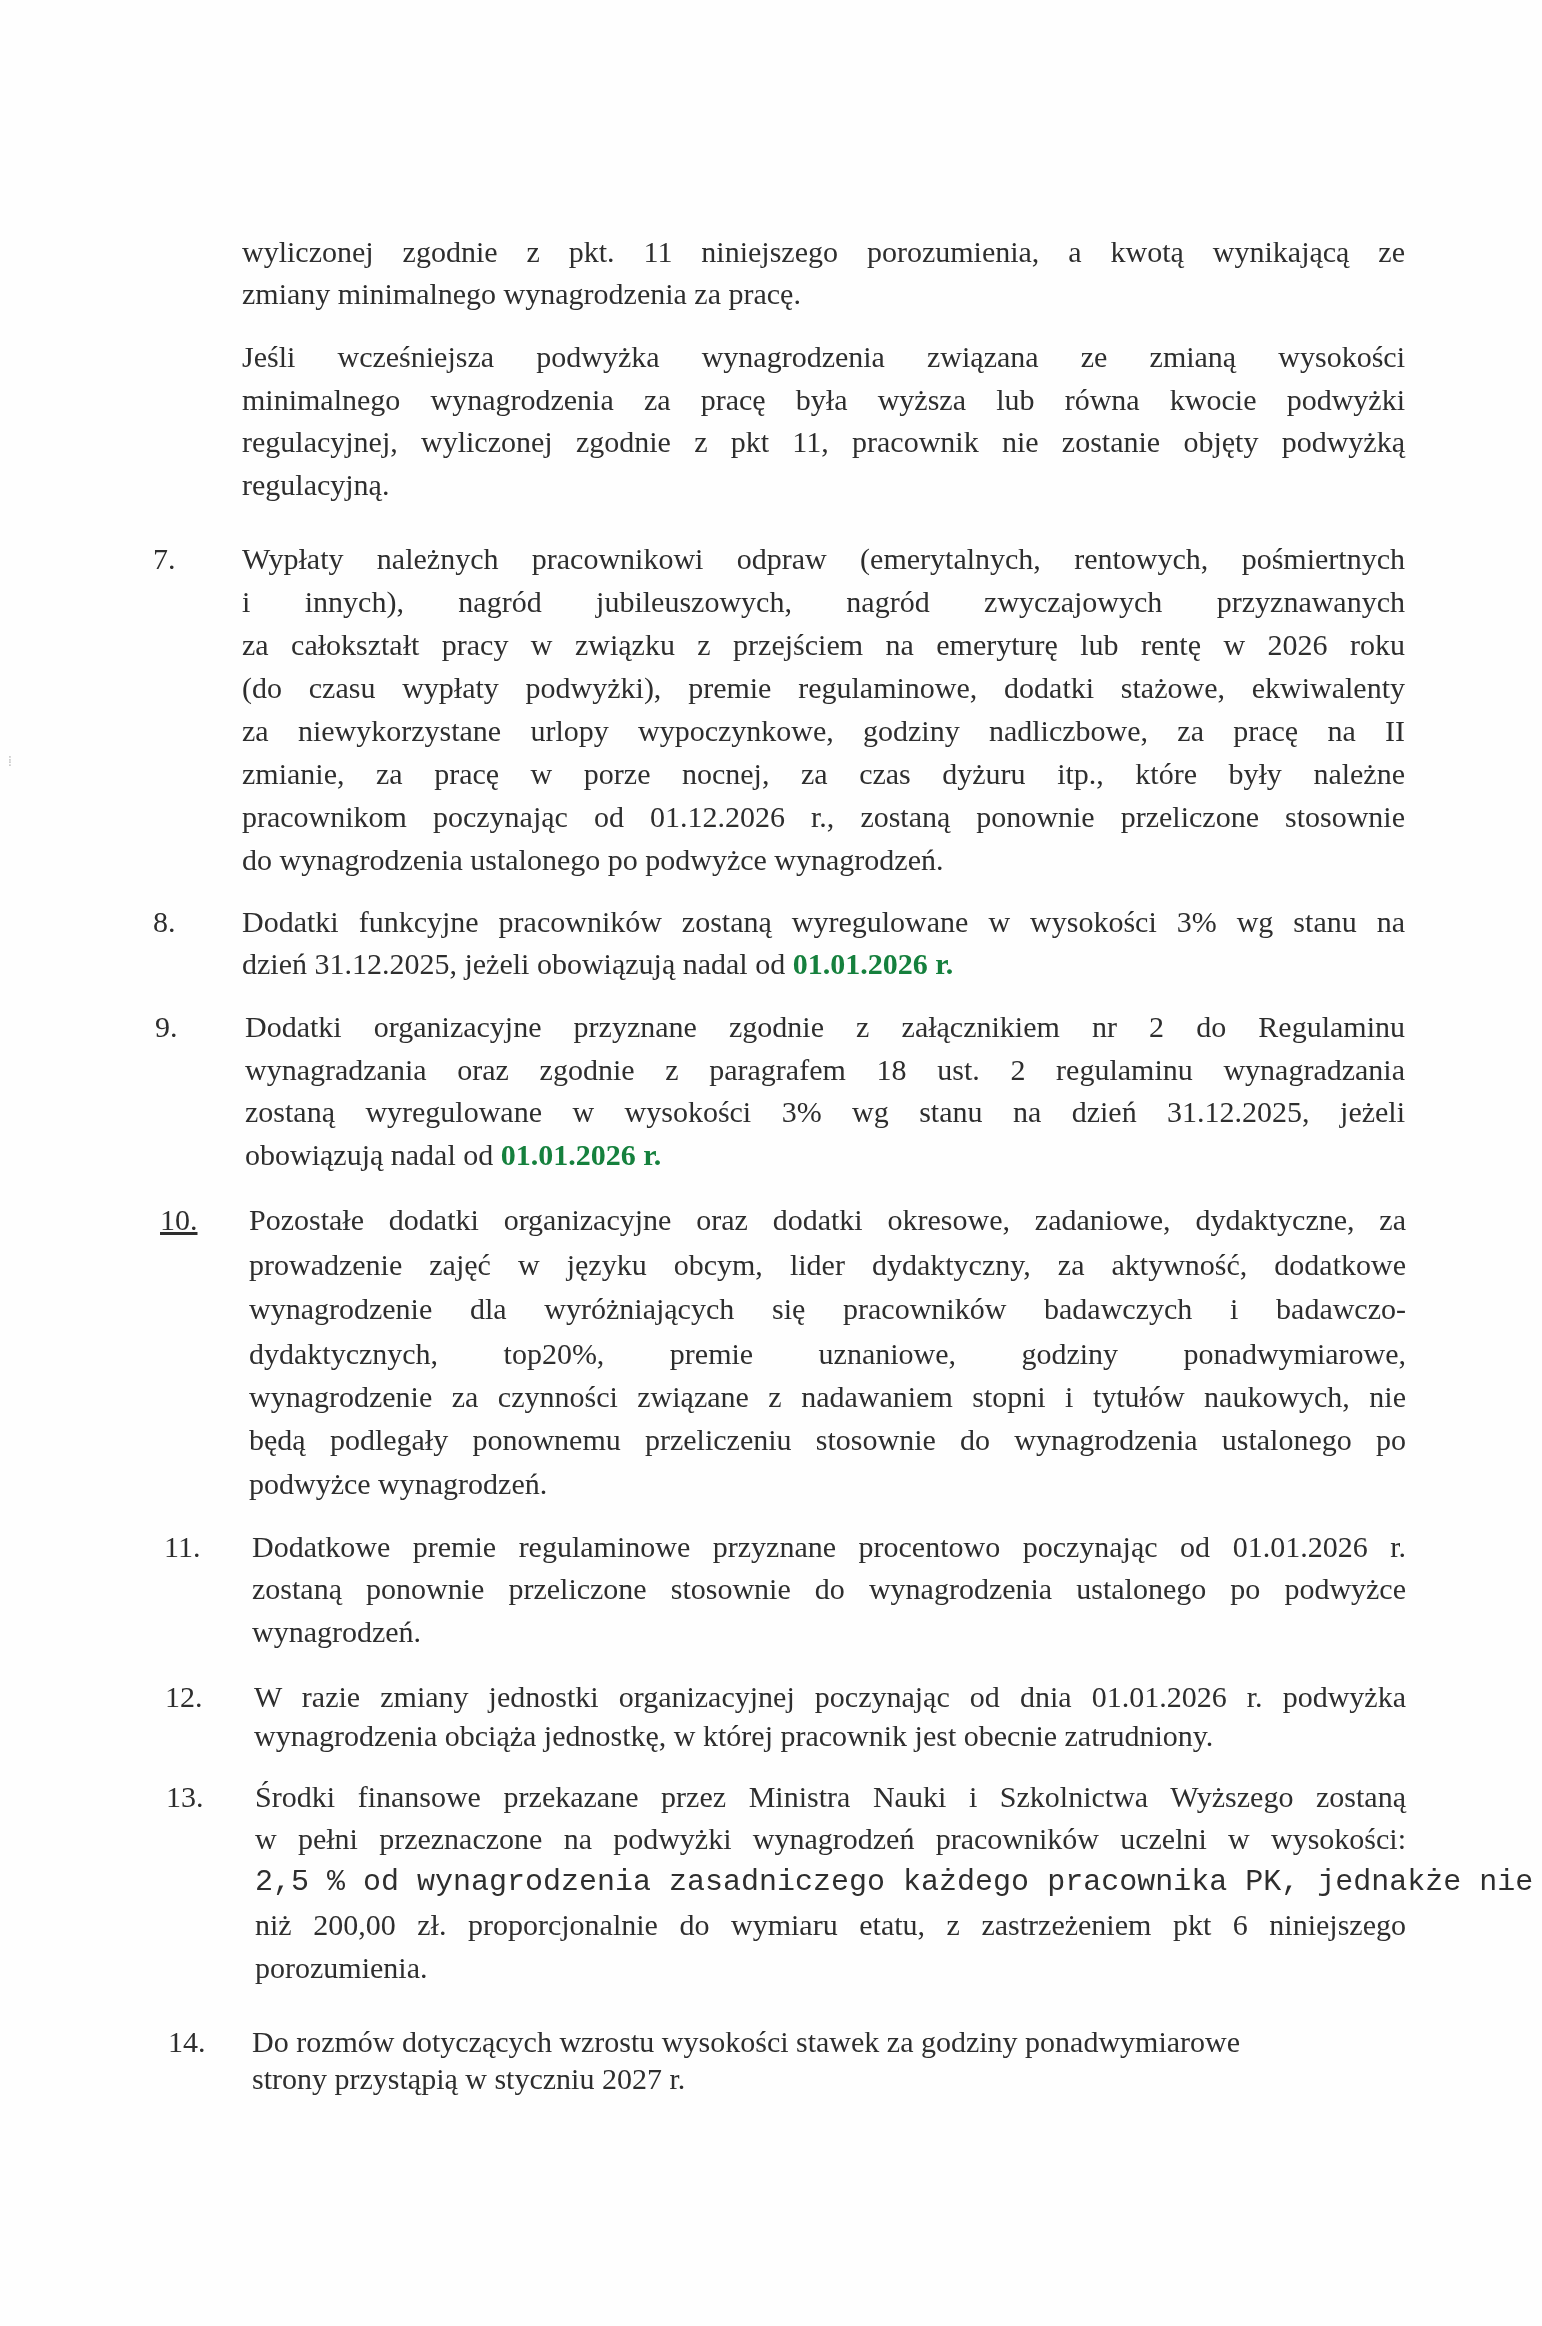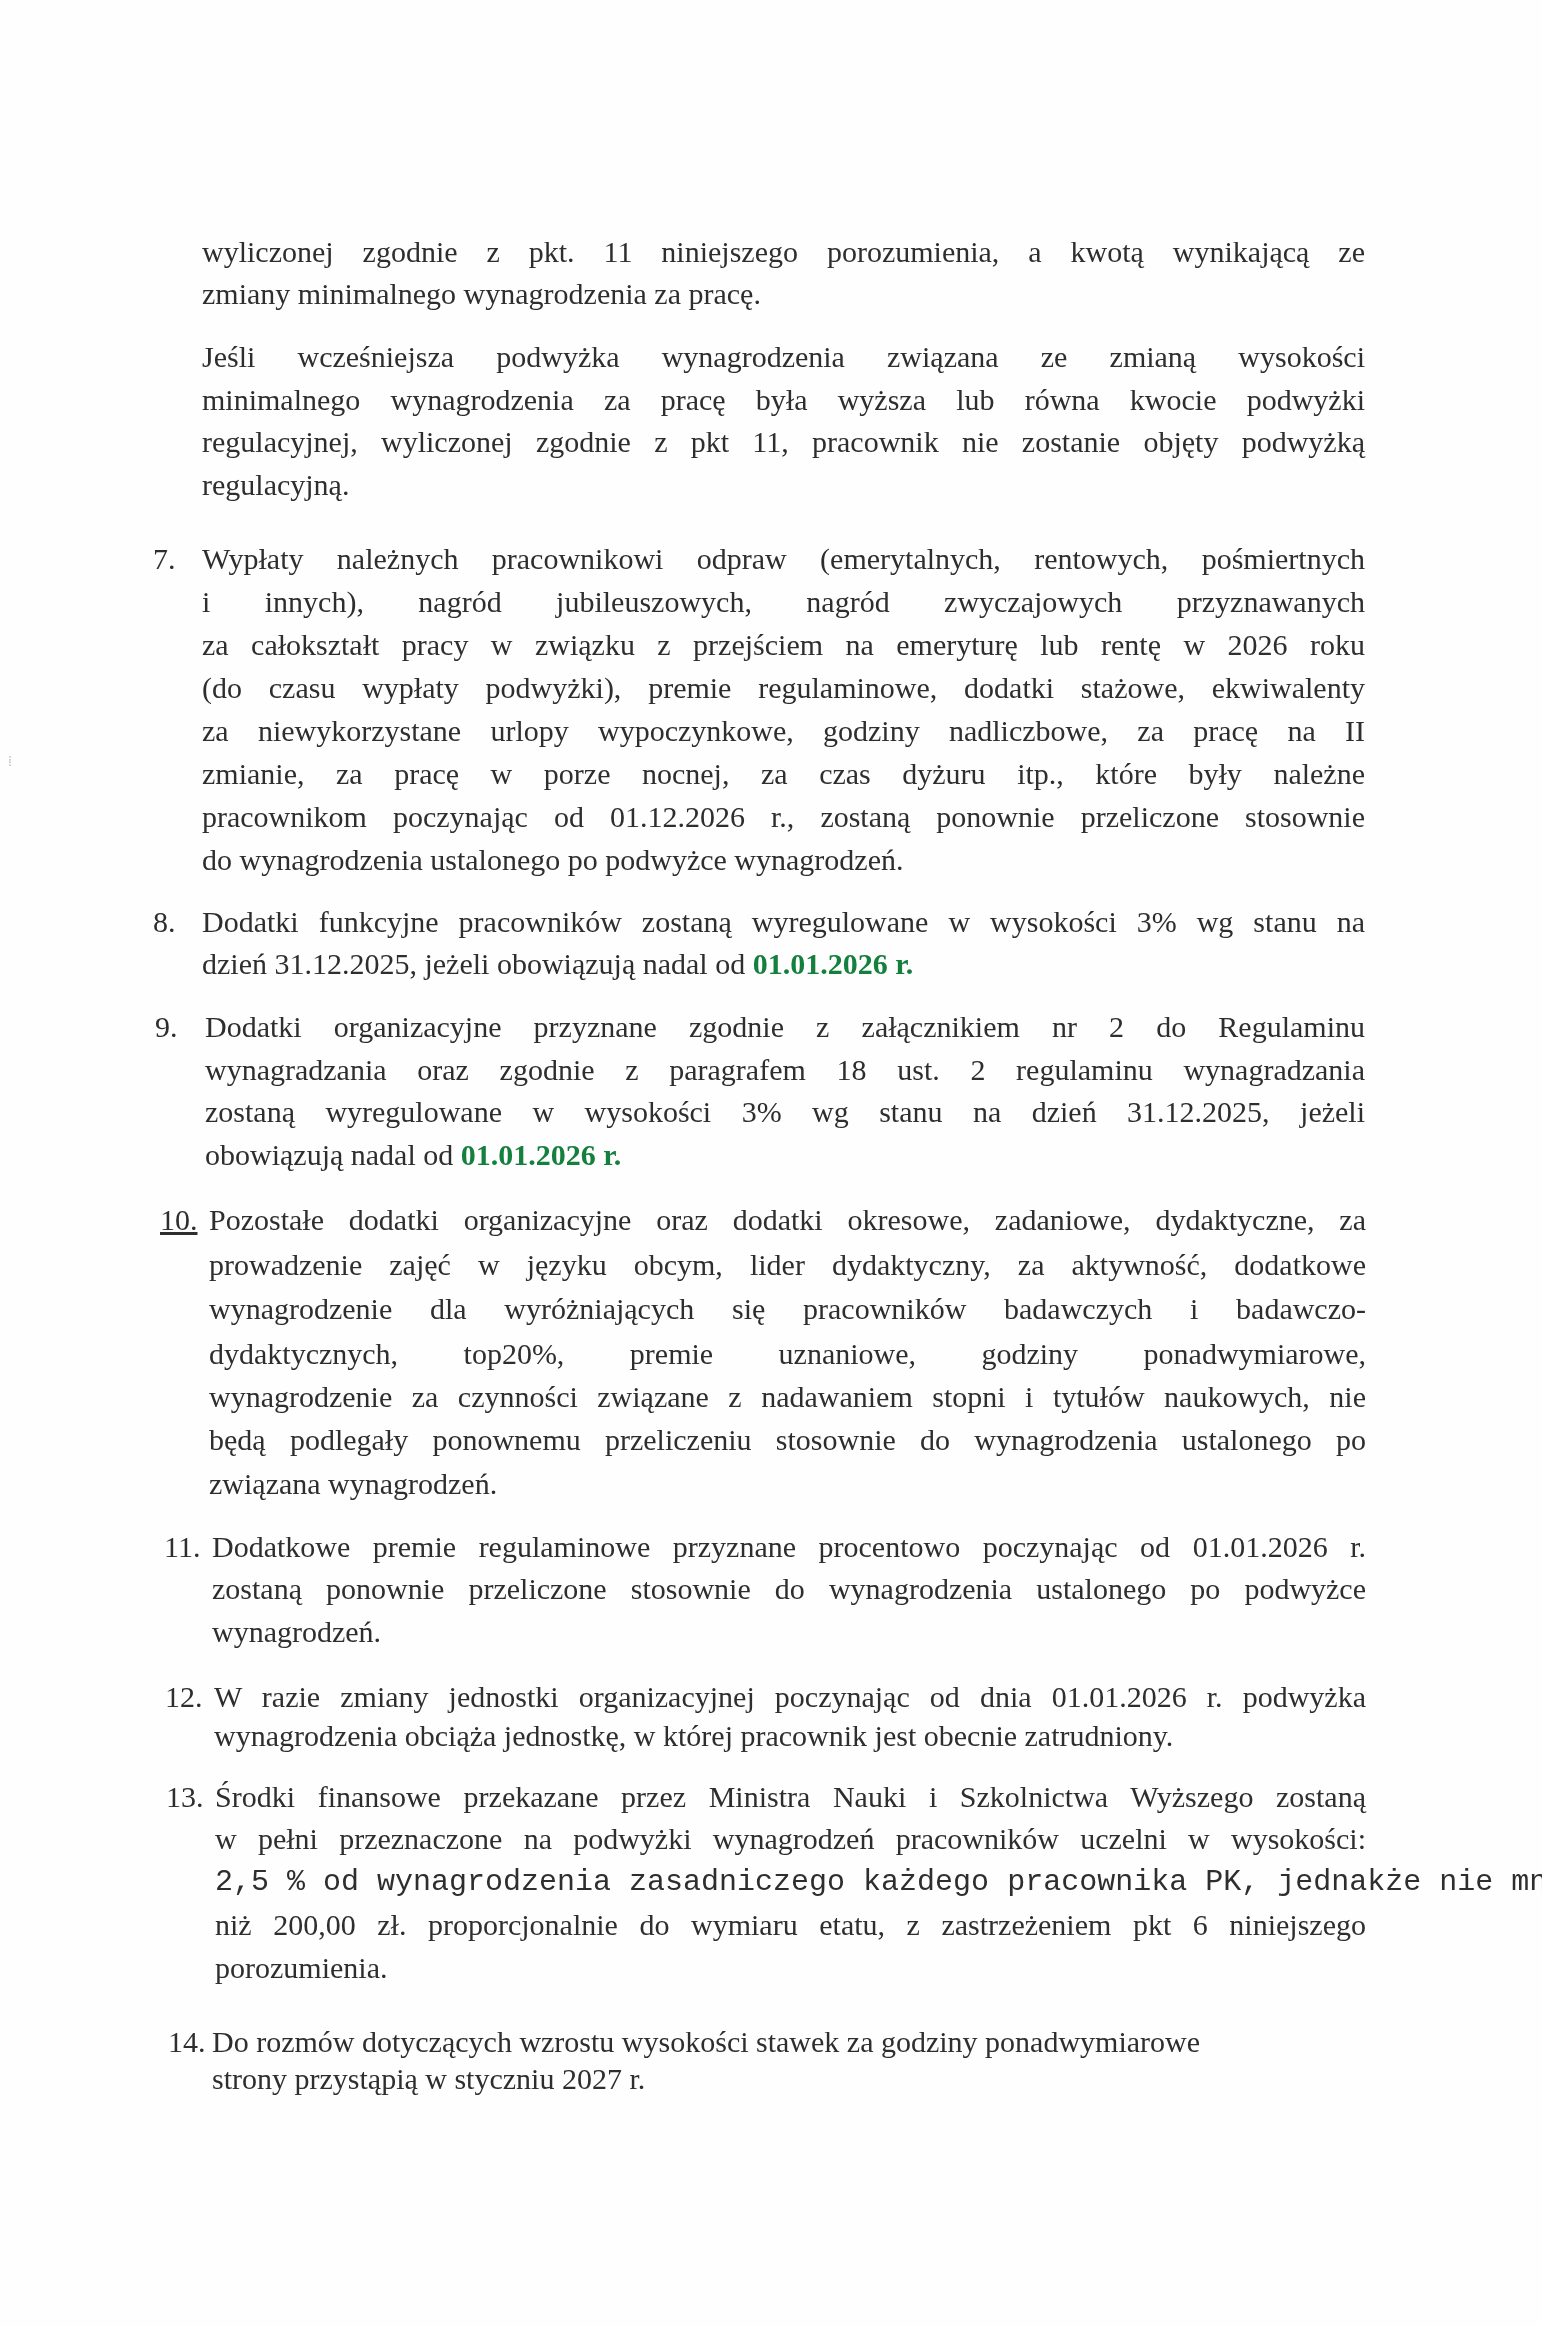--- a/index.html
+++ b/index.html
@@ -8,20 +8,21 @@
   .line {
     position: absolute;
     font-family: "Liberation Serif", serif;
     font-size: 30px;
     line-height: 36px;
     color: #2e2e2e;
     white-space: nowrap;
     text-align: justify;
     text-align-last: justify;
     height: 36px;
+    margin-left: 40px;
   }
   .line.last { text-align: right; text-align-last: left; }
   .num {
     position: absolute;
     font-family: "Liberation Serif", serif;
     font-size: 30px;
     line-height: 36px;
     color: #2e2e2e;
     white-space: nowrap;
   }
@@ -78,21 +79,21 @@
   </div>
 
   <div>
     <span class="num" style="left:160px; top:1202px;text-decoration:underline;">10.</span>
     <div class="line" style="left:209px; top:1202px; width:1157px;">Pozostałe dodatki organizacyjne oraz dodatki okresowe, zadaniowe, dydaktyczne, za</div>
     <div class="line" style="left:209px; top:1247px; width:1157px;">prowadzenie zajęć w języku obcym, lider dydaktyczny, za aktywność, dodatkowe</div>
     <div class="line" style="left:209px; top:1291px; width:1157px;">wynagrodzenie dla wyróżniających się pracowników badawczych i badawczo-</div>
     <div class="line" style="left:209px; top:1336px; width:1157px;">dydaktycznych, top20%, premie uznaniowe, godziny ponadwymiarowe,</div>
     <div class="line" style="left:209px; top:1379px; width:1157px;">wynagrodzenie za czynności związane z nadawaniem stopni i tytułów naukowych, nie</div>
     <div class="line" style="left:209px; top:1422px; width:1157px;">będą podlegały ponownemu przeliczeniu stosownie do wynagrodzenia ustalonego po</div>
-    <div class="line last" style="left:209px; top:1466px; width:1157px;">związana wynagrodzeń.</div>
+    <div class="line last" style="left:209px; top:1466px; width:1157px;">podwyżce wynagrodzeń.</div>
   </div>
 
   <div>
     <span class="num" style="left:164px; top:1529px;text-align:right;">11.</span>
     <div class="line" style="left:212px; top:1529px; width:1154px;">Dodatkowe premie regulaminowe przyznane procentowo poczynając od 01.01.2026 r.</div>
     <div class="line" style="left:212px; top:1571px; width:1154px;">zostaną ponownie przeliczone stosownie do wynagrodzenia ustalonego po podwyżce</div>
     <div class="line last" style="left:212px; top:1614px; width:1154px;">wynagrodzeń.</div>
   </div>
 
   <div>

